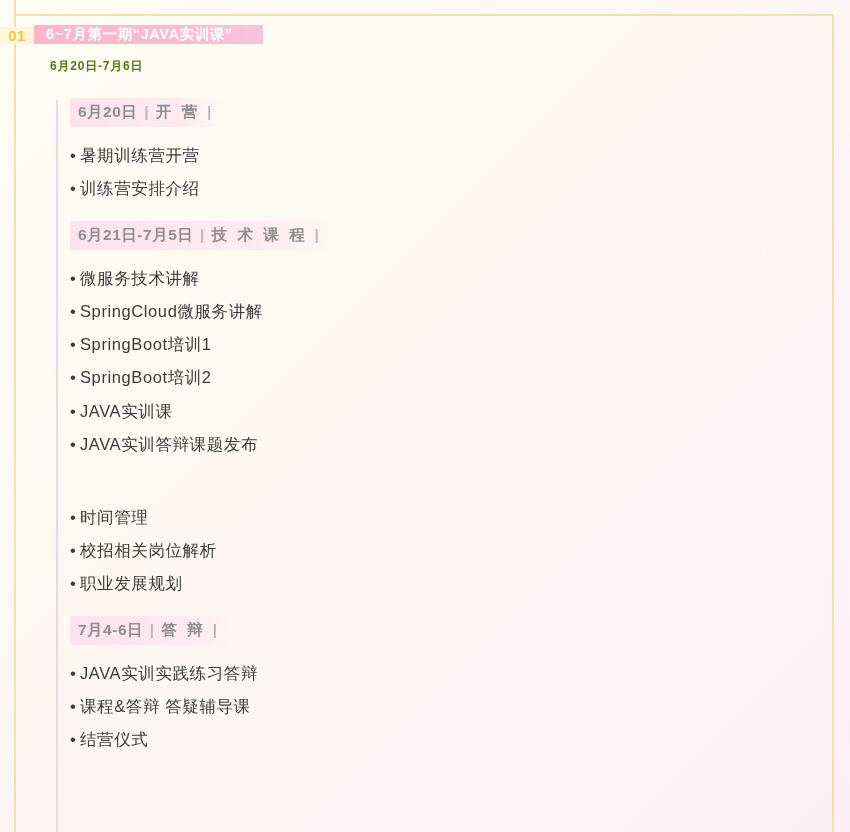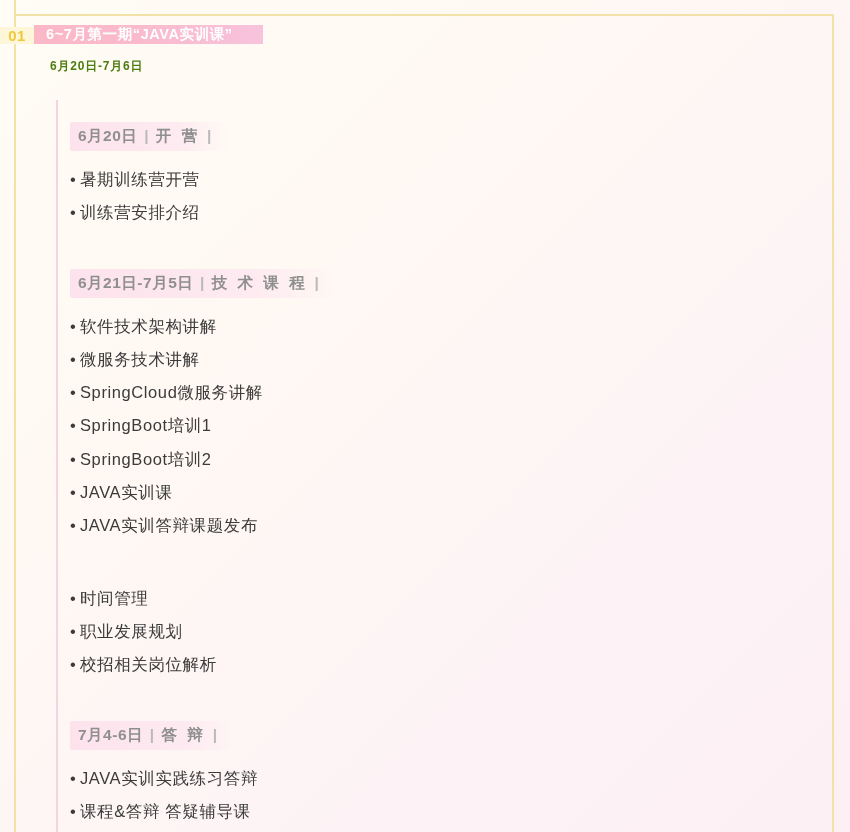--- a/index.html
+++ b/index.html
@@ -108,21 +108,20 @@
   .section-head {
     display: inline-block;
     font-size: 15.5px;
     font-weight: bold;
     color: #8f8f8f;
     background: linear-gradient(90deg, rgba(253,225,236,0.95) 0%, rgba(253,230,240,0.75) 70%, rgba(255,255,255,0) 100%);
     padding: 4px 14px 4px 8px;
     border-radius: 2px;
     letter-spacing: 0.5px;
     white-space: nowrap;
-    margin-top: 24px;
   }
   .section-head .sep {
     color: #b9b9b9;
     font-weight: bold;
     padding: 0 2px;
   }
   .section-head .wide {
     letter-spacing: 3px;
   }
 
@@ -184,37 +183,36 @@
   <div class="gap-sm"></div>
 
   <div class="section">
     <div class="section-head">
       <span>6月21日-7月5日</span>
       <span class="sep">|</span>
       <span class="wide">技 术 课 程</span>
       <span class="sep">|</span>
     </div>
     <ul class="items">
-      <li>软件技术架构讲解</li>
       <li>微服务技术讲解</li>
       <li>SpringCloud微服务讲解</li>
       <li>SpringBoot培训1</li>
       <li>SpringBoot培训2</li>
       <li>JAVA实训课</li>
       <li>JAVA实训答辩课题发布</li>
     </ul>
   </div>
 
   <div class="gap-lg"></div>
 
   <div class="section">
     <ul class="items">
       <li>时间管理</li>
+      <li>校招相关岗位解析</li>
       <li>职业发展规划</li>
-      <li>校招相关岗位解析</li>
     </ul>
   </div>
 
   <div class="gap-sm"></div>
 
   <div class="section">
     <div class="section-head">
       <span>7月4-6日</span>
       <span class="sep">|</span>
       <span class="wide">答 辩</span>

